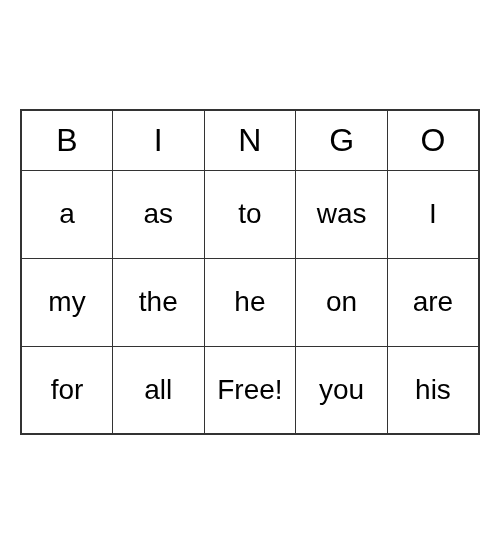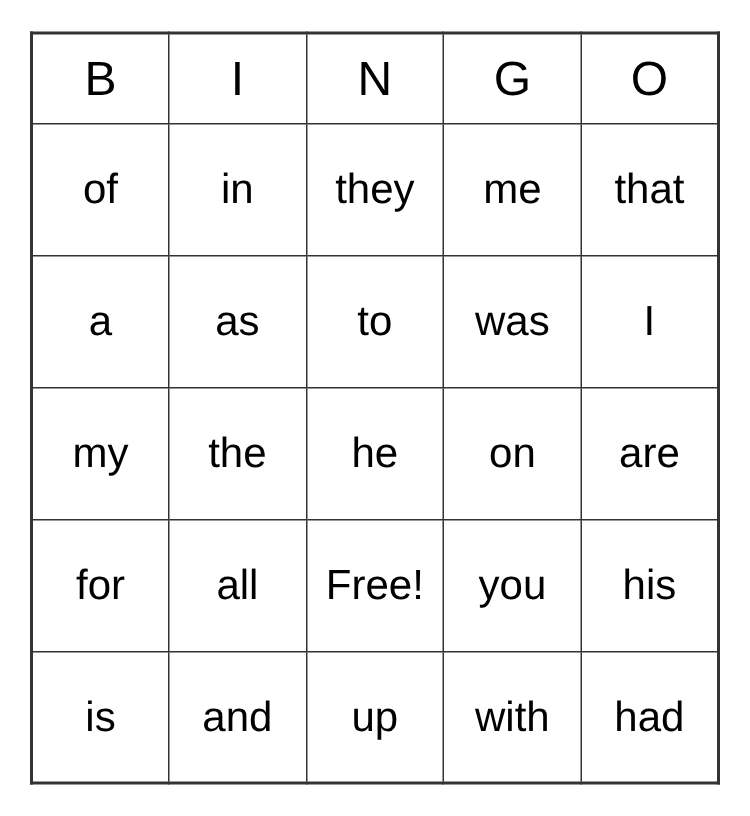--- a/index.html
+++ b/index.html
@@ -52,27 +52,20 @@
   <thead>
     <tr>
     <th>B</th>
         <th>I</th>
         <th>N</th>
         <th>G</th>
         <th>O</th>
       </tr>
   </thead>
   <tbody>
-  <tr>
-        <td>of</td>
-        <td>in</td>
-        <td>they</td>
-        <td>me</td>
-        <td>that</td>
-      </tr>
       <tr>
         <td>a</td>
         <td>as</td>
         <td>to</td>
         <td>was</td>
         <td>I</td>
       </tr>
       <tr>
         <td>my</td>
         <td>the</td>
@@ -80,21 +73,14 @@
         <td>on</td>
         <td>are</td>
       </tr>
       <tr>
         <td>for</td>
         <td>all</td>
         <td>Free!</td>
         <td>you</td>
         <td>his</td>
       </tr>
-      <tr>
-        <td>is</td>
-        <td>and</td>
-        <td>up</td>
-        <td>with</td>
-        <td>had</td>
-      </tr>
     </tbody>
 </table>
 
 </body></html>

